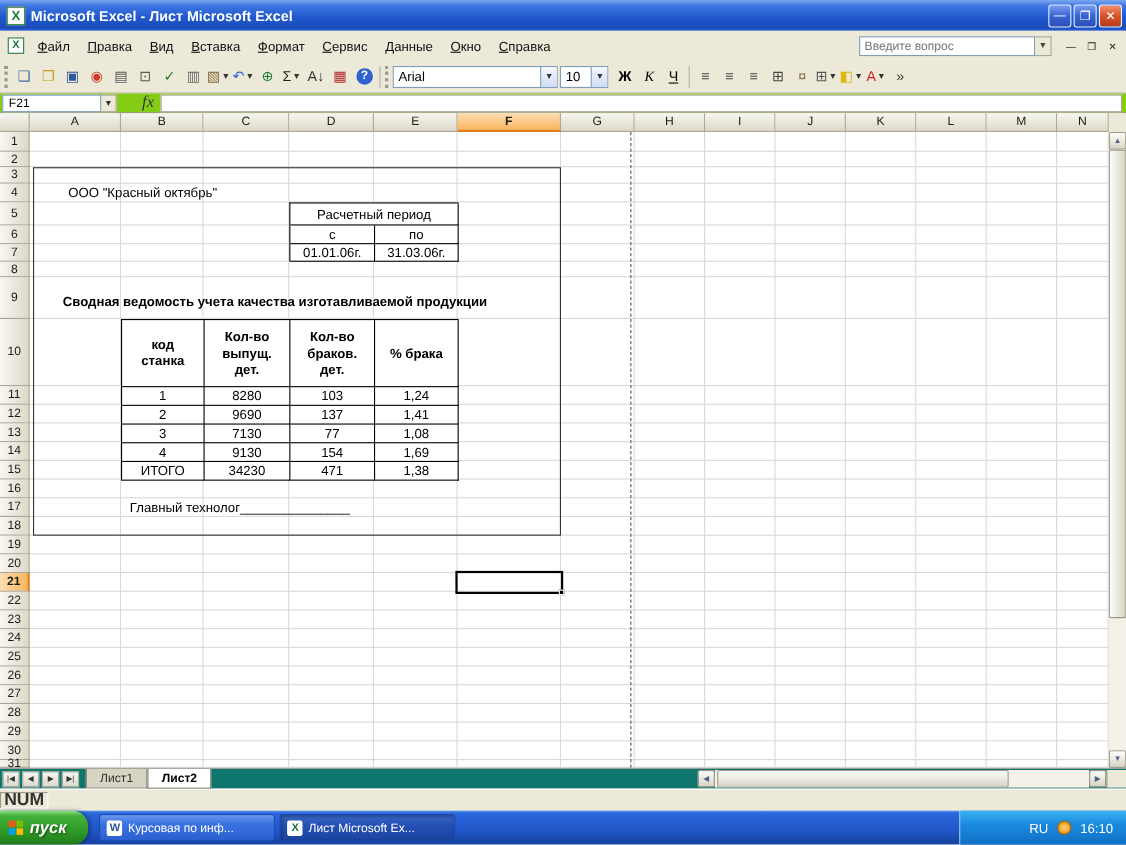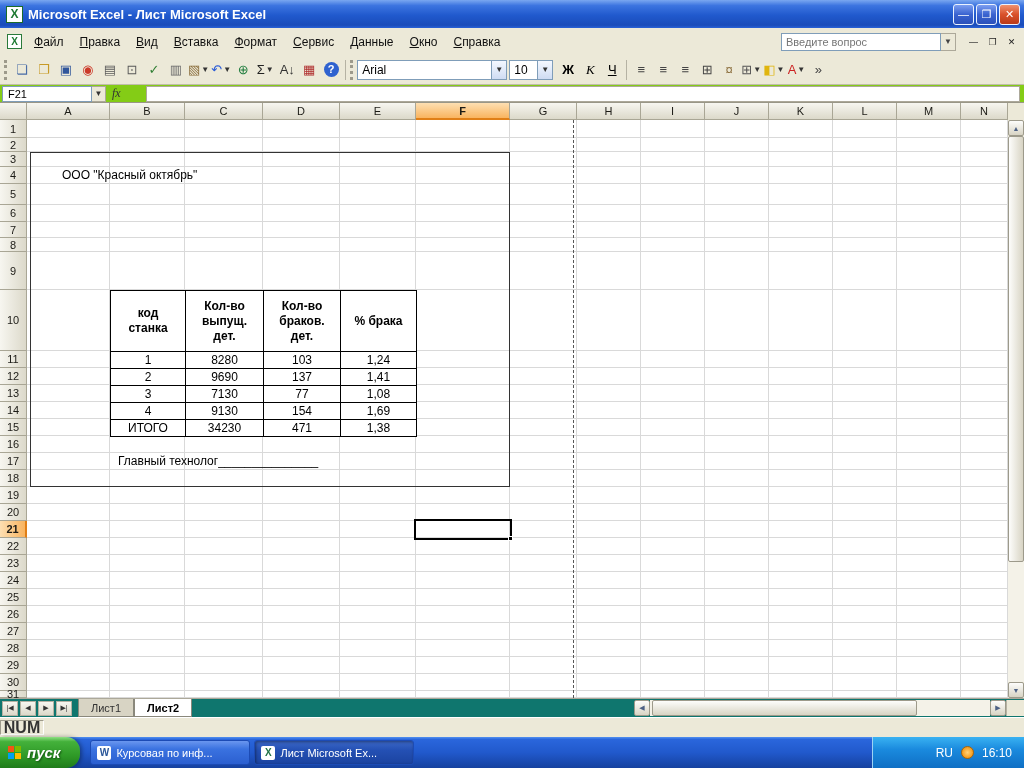--- a/index.html
+++ b/index.html
@@ -58,22 +58,22 @@
   .fmt-underline { text-decoration:underline; }
   #std-icons, #fmt-icons { display:flex; align-items:center; }
 
   
   .formulabar { position:absolute; top:85px; left:0; width:1024px; height:18px; background:#84cc16;
     border-bottom:1px solid #999687; display:flex; align-items:center; padding:0 2px; }
   .namebox { width:90px; height:16px; background:#fff; border:1px solid #7f9db9; font-size:11px;
     display:flex; align-items:center; padding:0 5px; }
   .nb-arrow { width:14px; height:16px; background:#ece9d8; border:1px solid #aca899; border-left:none;
     display:flex; align-items:center; justify-content:center; font-size:8px; color:#333; }
-  .fx { width:28px; text-align:left; font-style:italic; font-family:"Liberation Serif",serif;
-    font-size:12px; color:#333; margin:0 6px; }
+  .fx { width:28px; text-align:right; font-style:italic; font-family:"Liberation Serif",serif;
+    font-size:15px; color:#333; margin:0 6px; }
   .formula-field { flex:1; height:16px; background:#fff; border:1px solid #aca899; margin-right:2px; }
 
   
   .colheaders { position:absolute; top:103px; left:0; width:1024px; height:17px; background:#e8e5d5; }
   .corner { position:absolute; top:103px; left:0; width:27px; height:17px;
     background:linear-gradient(#f6f5ef,#dcd9ca); border-right:1px solid #a9a695; border-bottom:1px solid #a9a695; }
   .colheader { position:absolute; top:0; height:17px; display:flex; align-items:center; justify-content:center;
     font-size:11px; color:#1c1b16; background:linear-gradient(#f7f6f0,#dcd9ca);
     border-right:1px solid #a9a695; border-bottom:1px solid #a9a695; }
   .colheader.sel { background:linear-gradient(#fddfb2,#f9b45f); border-bottom:2px solid #e07f17; font-weight:bold; }
@@ -384,21 +384,29 @@
         <div class="vline" style="left: 768px;"></div>
         <div class="vline" style="left: 832px;"></div>
         <div class="vline" style="left: 896px;"></div>
         <div class="vline" style="left: 960px;"></div>
         <div class="vline" style="left: 1007px;"></div>
       </div>
     <div class="print-border"></div>
     <div class="page-break"></div>
     <div class="cell-text" id="company">ООО "Красный октябрь"</div>
 
-
+    <div id="period-table">
+      <div class="pcell phead">Расчетный период</div>
+      <div class="pcell">с</div>
+      <div class="pcell">по</div>
+      <div class="pcell">01.01.06г.</div>
+      <div class="pcell">31.03.06г.</div>
+    </div>
+
+    <div class="cell-text" id="report-title">Сводная ведомость учета качества изготавливаемой продукции</div>
     <div id="quality-table">
         <div class="qcell qhead">код
 станка</div>
         <div class="qcell qhead">Кол-во
 выпущ.
 дет.</div>
         <div class="qcell qhead">Кол-во
 браков.
 дет.</div>
         <div class="qcell qhead">% брака</div>

